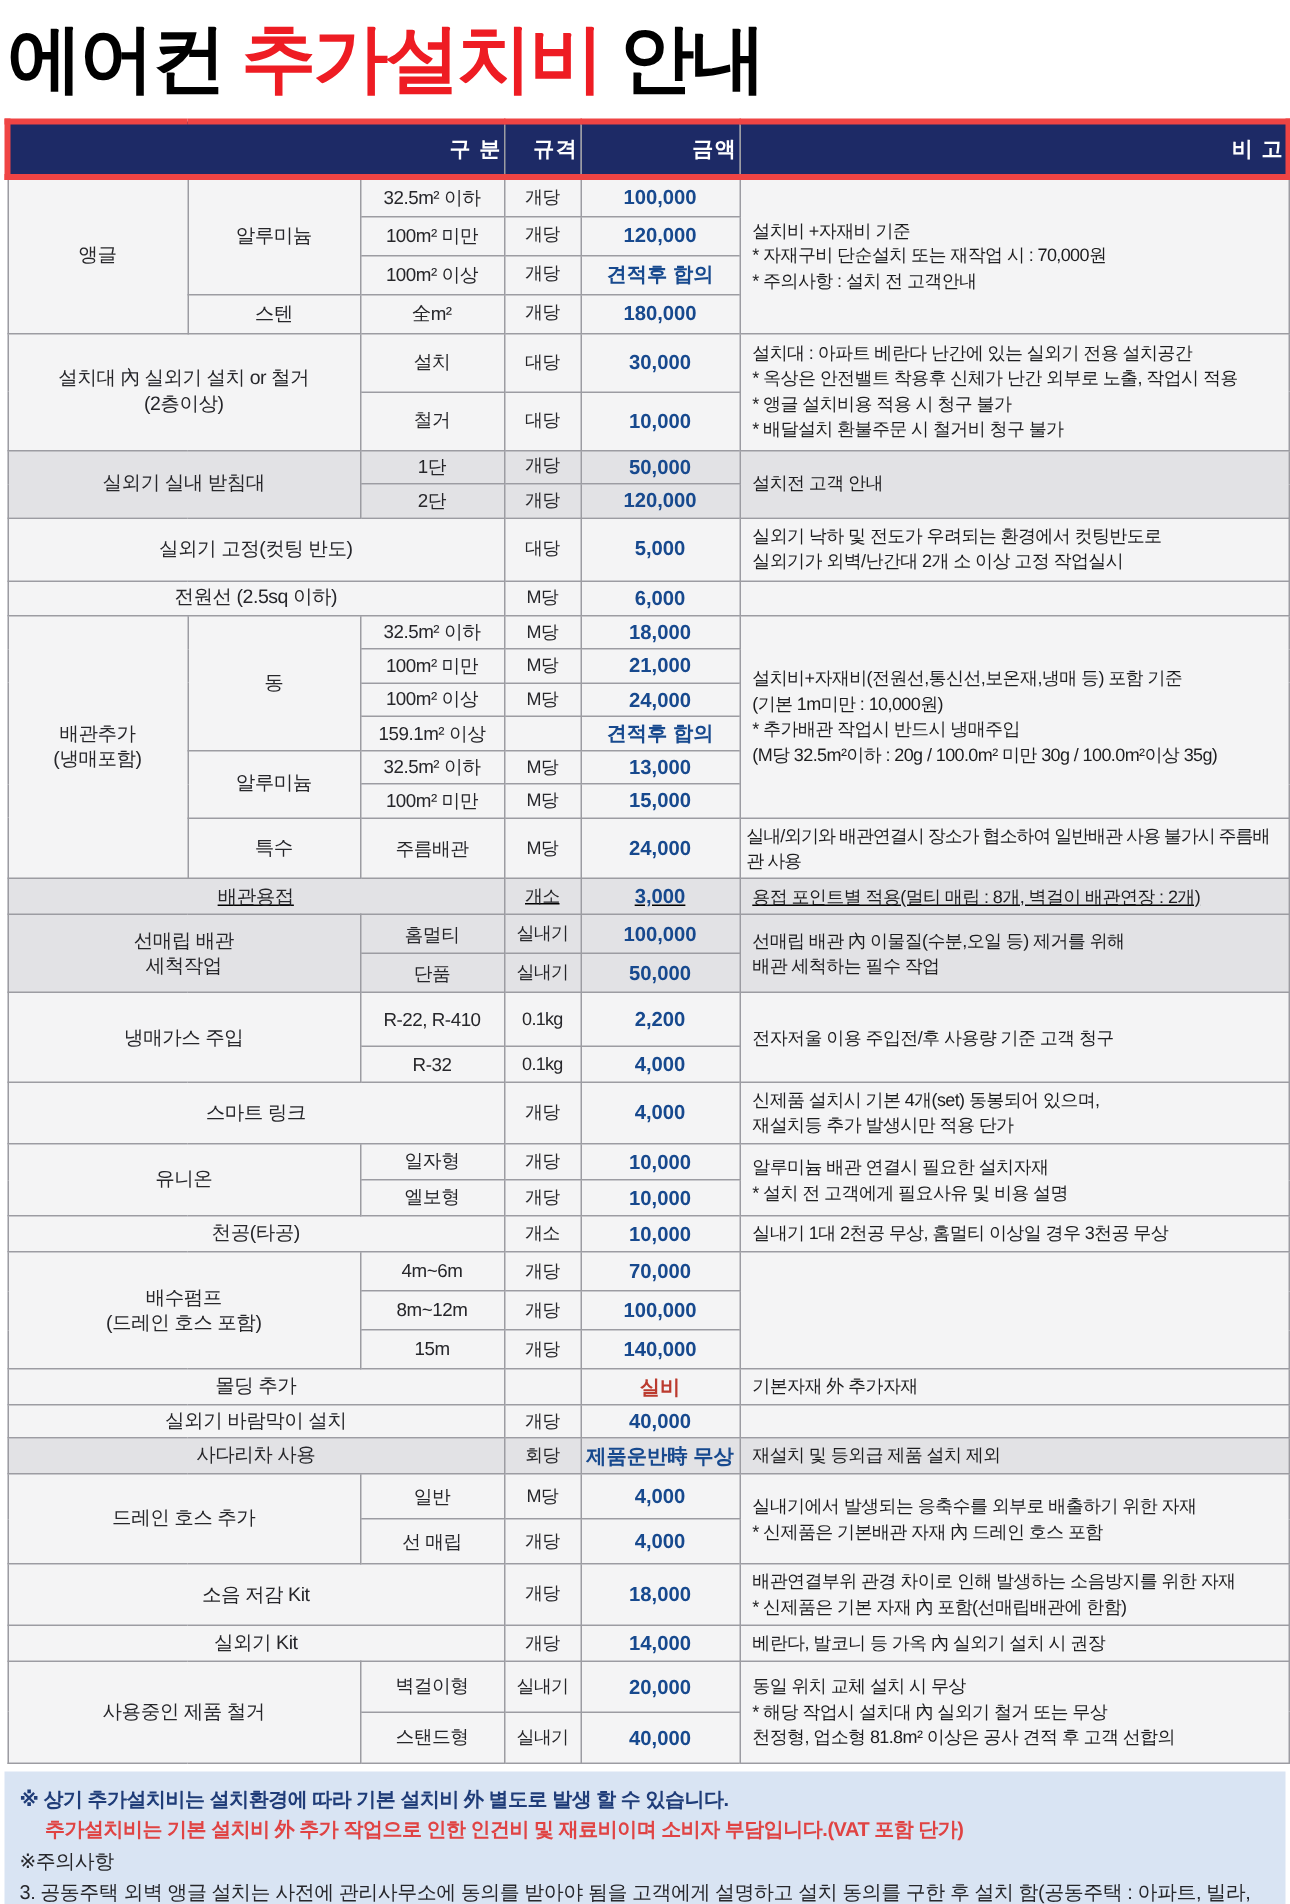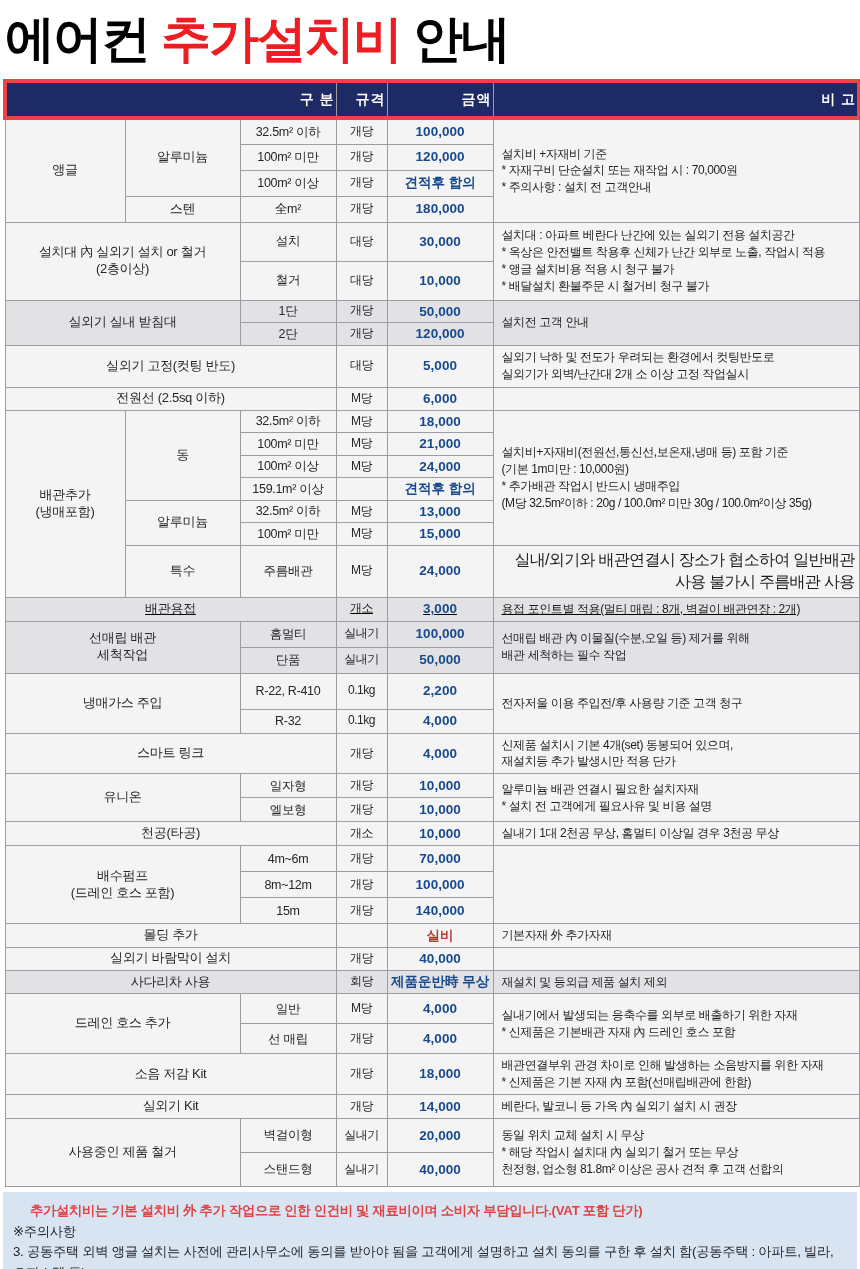--- a/index.html
+++ b/index.html
@@ -20,21 +20,21 @@
      padding:2px 3px;line-height:1.3;white-space:pre-line;}
   tr.shade td{background:#e2e2e5;}
   td.cat{font-size:13px;letter-spacing:-0.3px;}
   td.spec{font-size:12.5px;letter-spacing:-0.3px;}
   td.unit{font-size:12px;letter-spacing:-0.5px;}
   td.amt{color:#17498e;font-weight:700;font-size:13.5px;letter-spacing:0;
          border-left:2px solid #1d2a66;border-right:2px solid #1d2a66;}
   th.amt-h{border-left:2px solid #1d2a66;border-right:2px solid #1d2a66;}
   td.amt.red{color:#bb3a2e;}
   td.note{text-align:left;padding:3px 8px;font-size:12px;color:#1d1d1f;letter-spacing:-0.4px;line-height:1.4;}
-  td.note.small{font-size:16px;letter-spacing:-0.7px;padding:3px 4px;text-align:right;}
+  td.note.small{font-size:12px;letter-spacing:-0.7px;padding:3px 4px;}
 
   
   .notes{margin-top:5px;background:#d9e4f3;padding:9px 12px 12px 10px;width:832px;}
   .note-line{font-size:13.3px;line-height:1.55;letter-spacing:-0.3px;}
   .note-line.navy{color:#1f3c78;font-weight:700;}
   .note-line.red{color:#e04343;font-weight:700;padding-left:17px;}
   .note-line.dark{color:#26262a;font-weight:500;}
 </style>
 </head>
 <body>
@@ -304,18 +304,19 @@
         </tr>
         <tr style="height: 34px;">
           <td class="spec">스탠드형</td>
           <td class="unit">실내기</td>
           <td class="amt">40,000</td>
         </tr>
       </tbody>
   </table>
 
   <div class="notes" id="footer-notes">
+      <div class="note-line navy">※ 상기 추가설치비는 설치환경에 따라 기본 설치비 外 별도로 발생 할 수 있습니다.</div>
       <div class="note-line red">추가설치비는 기본 설치비 外 추가 작업으로 인한 인건비 및 재료비이며 소비자 부담입니다.(VAT 포함 단가)</div>
       <div class="note-line dark">※주의사항</div>
       <div class="note-line dark">3. 공동주택 외벽 앵글 설치는 사전에 관리사무소에 동의를 받아야 됨을 고객에게 설명하고 설치 동의를 구한 후 설치 함(공동주택 : 아파트, 빌라, 오피스텔 등)</div>
     </div>
 
 </div>
 
 </body></html>

